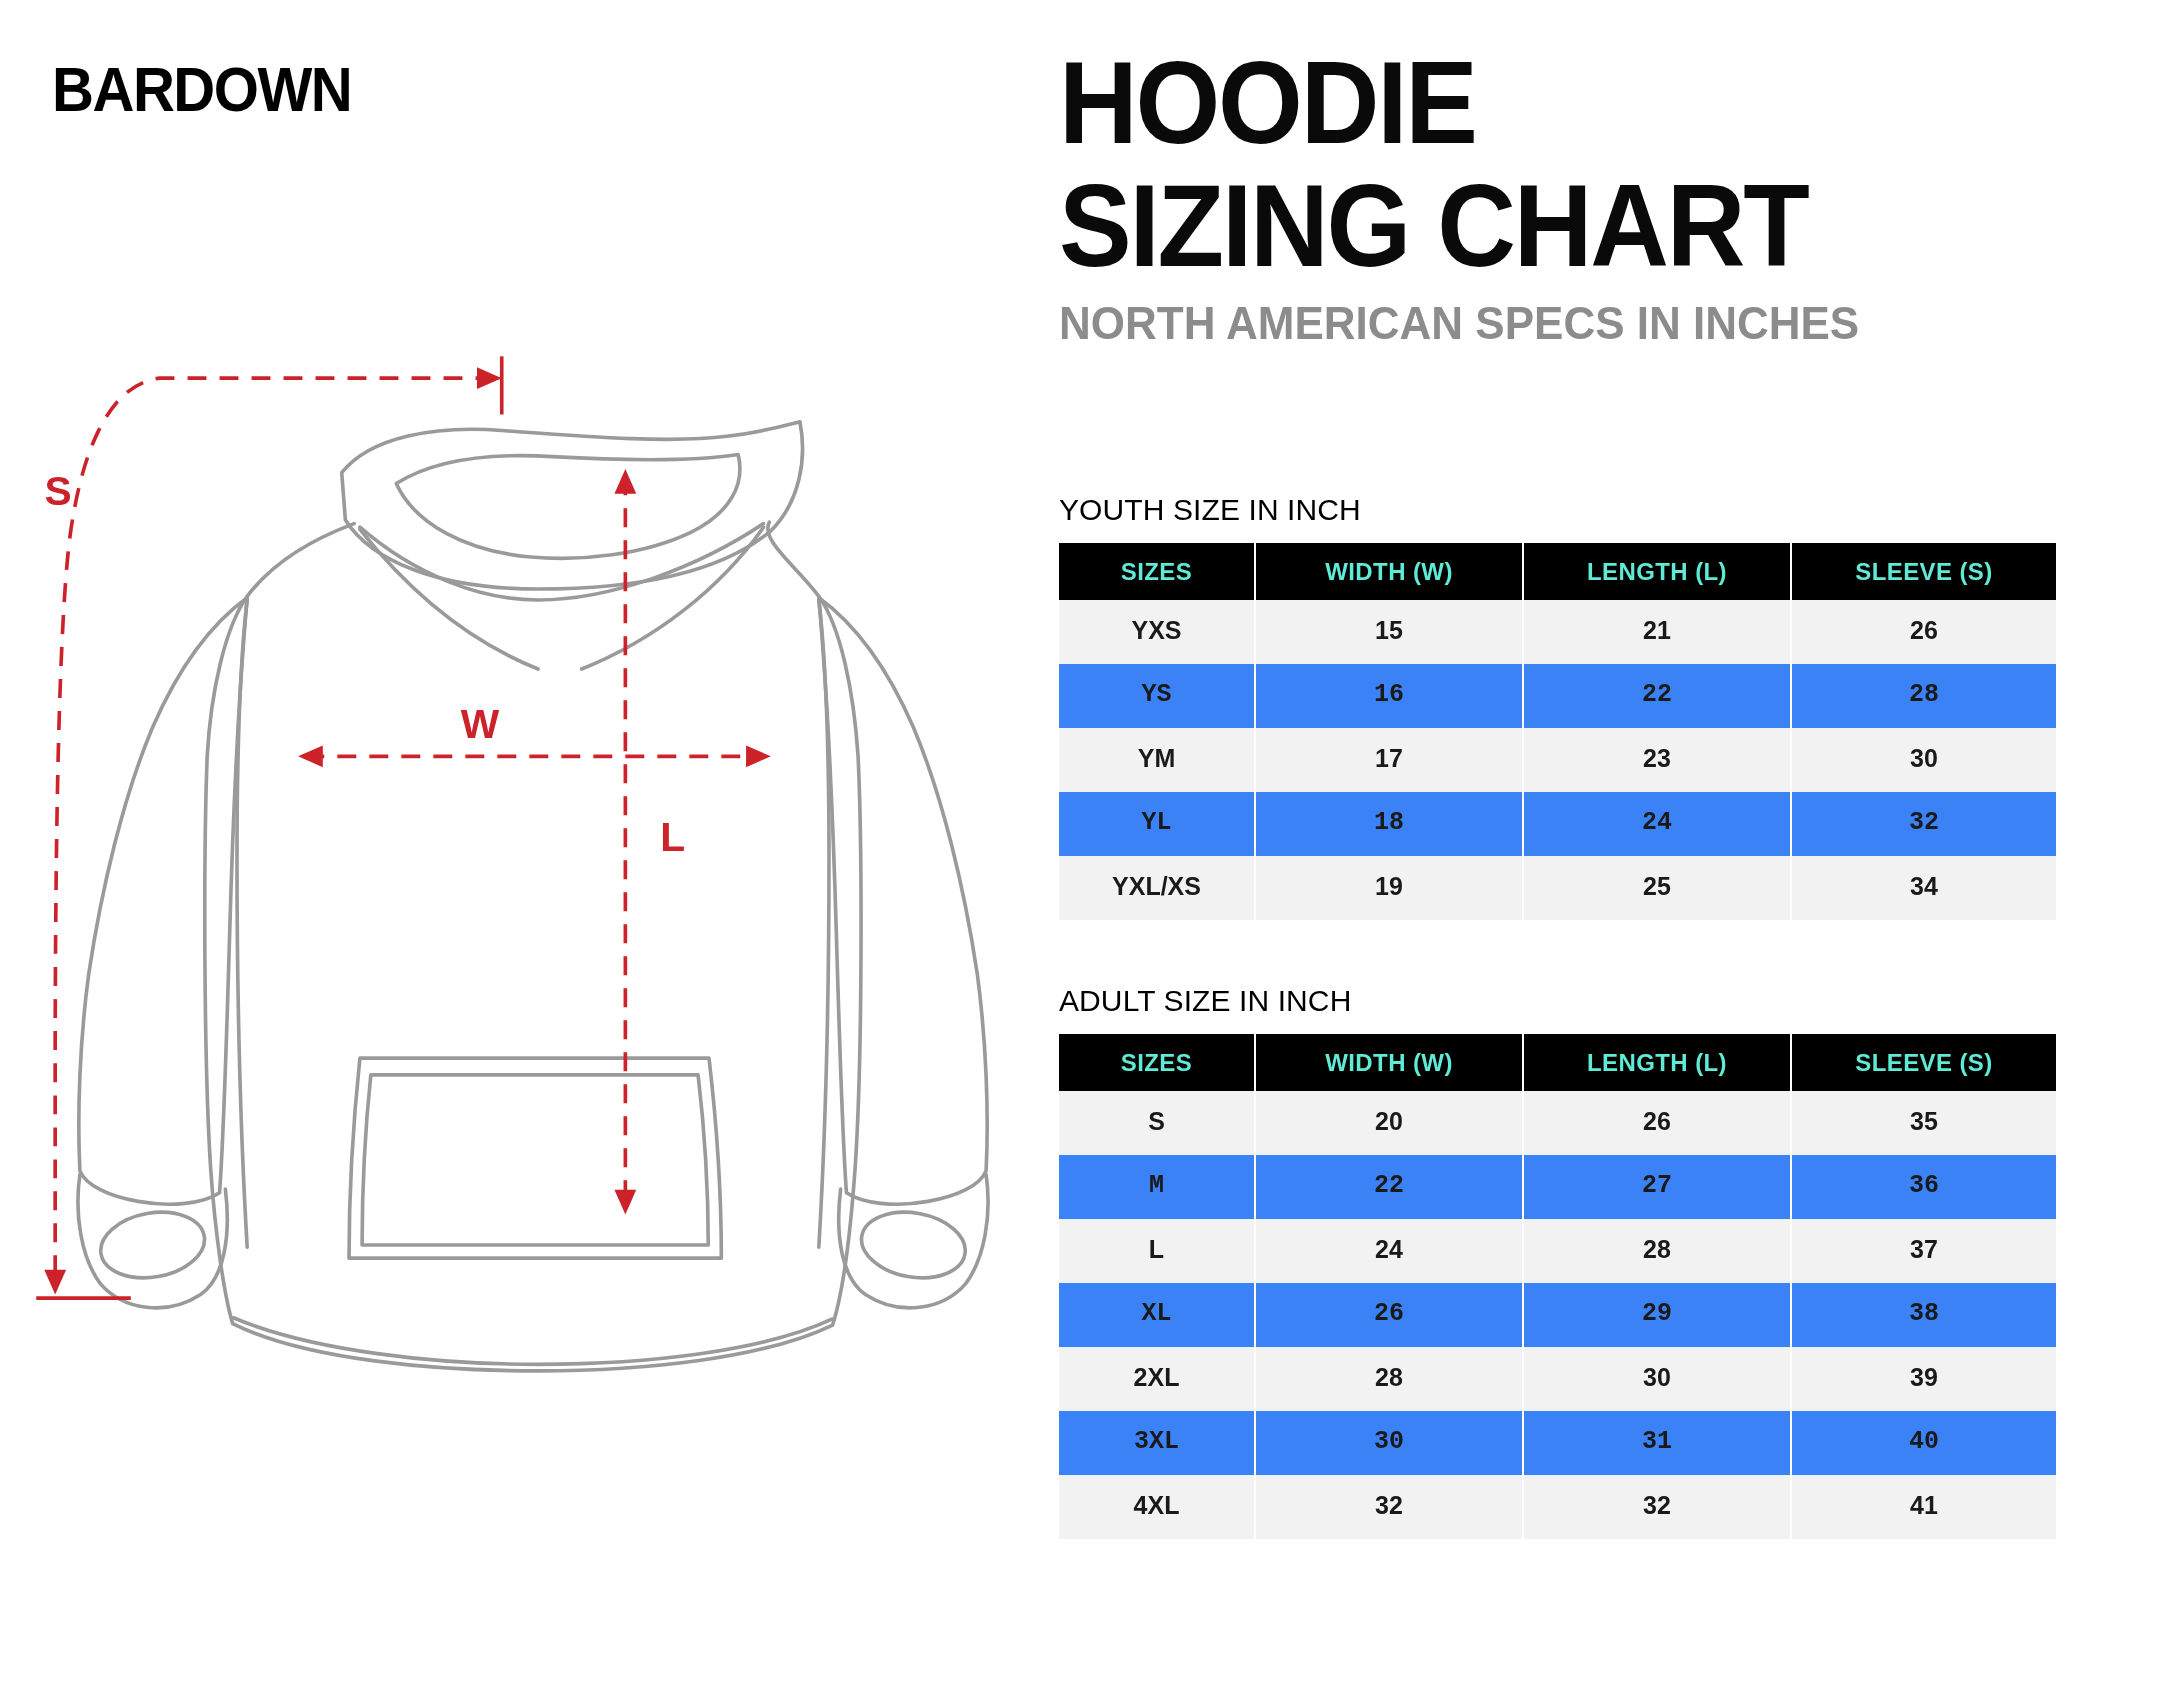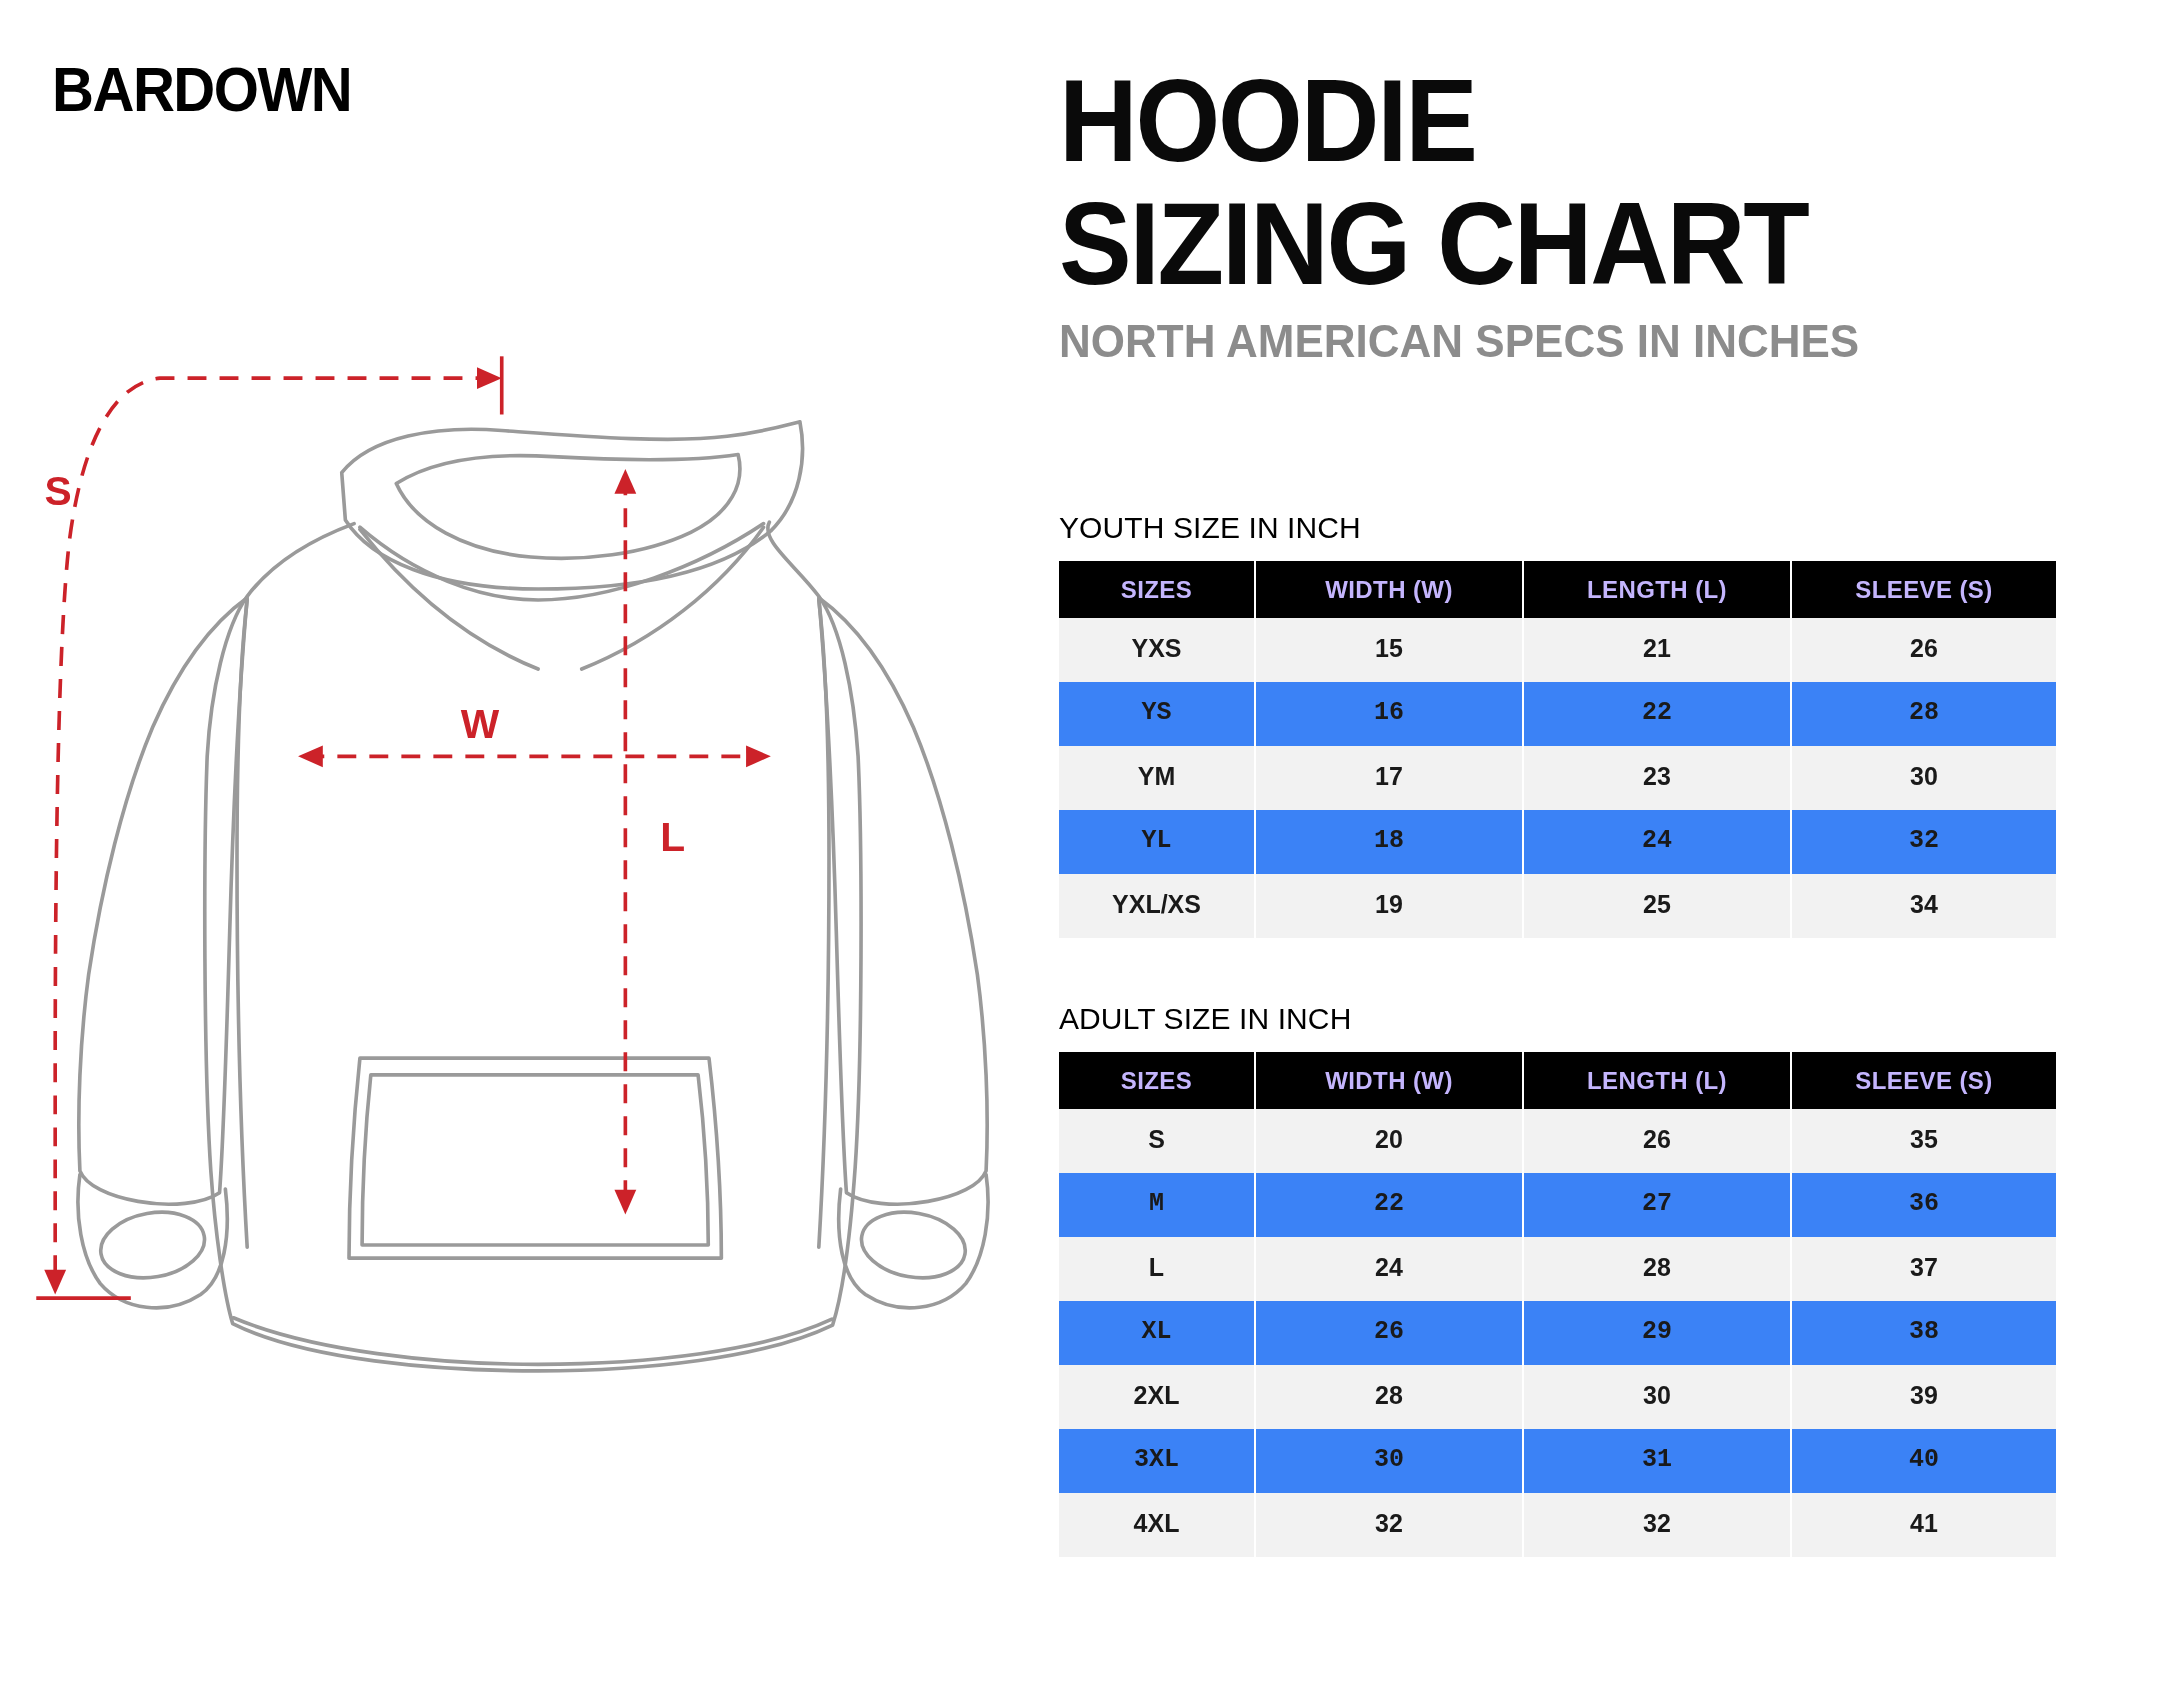--- a/index.html
+++ b/index.html
@@ -33,21 +33,21 @@
   
   .illustration {
     position: absolute;
     left: 29px; top: 349px;
     width: 1040px; height: 1091px;
   }
 
   
   .right {
     position: absolute;
-    left: 1059px; top: 58px;
+    left: 1059px; top: 40px;
     width: 1077px;
   }
   .title {
     font-size: 109px;
     font-weight: bold;
     color: #0a0a0a;
     letter-spacing: -2.2px;
     line-height: 1.05;
     margin: 0;
     transform: scaleY(1.08);
@@ -72,21 +72,21 @@
     margin-bottom: 16px;
     letter-spacing: 0.1px;
   }
   table {
     border-collapse: collapse;
     width: 997px;
     table-layout: fixed;
   }
   thead th {
     background: #000000;
-    color: #c4b5fd;
+    color: #5eead4;
     font-size: 24px;
     font-weight: bold;
     padding: 15.3px 0 14px 0;
     text-align: center;
     letter-spacing: 0.4px;
     border-right: 2.9px solid #ffffff;
   }
   thead th:last-child { border-right: none; }
   tbody td {
     font-size: 25px;

